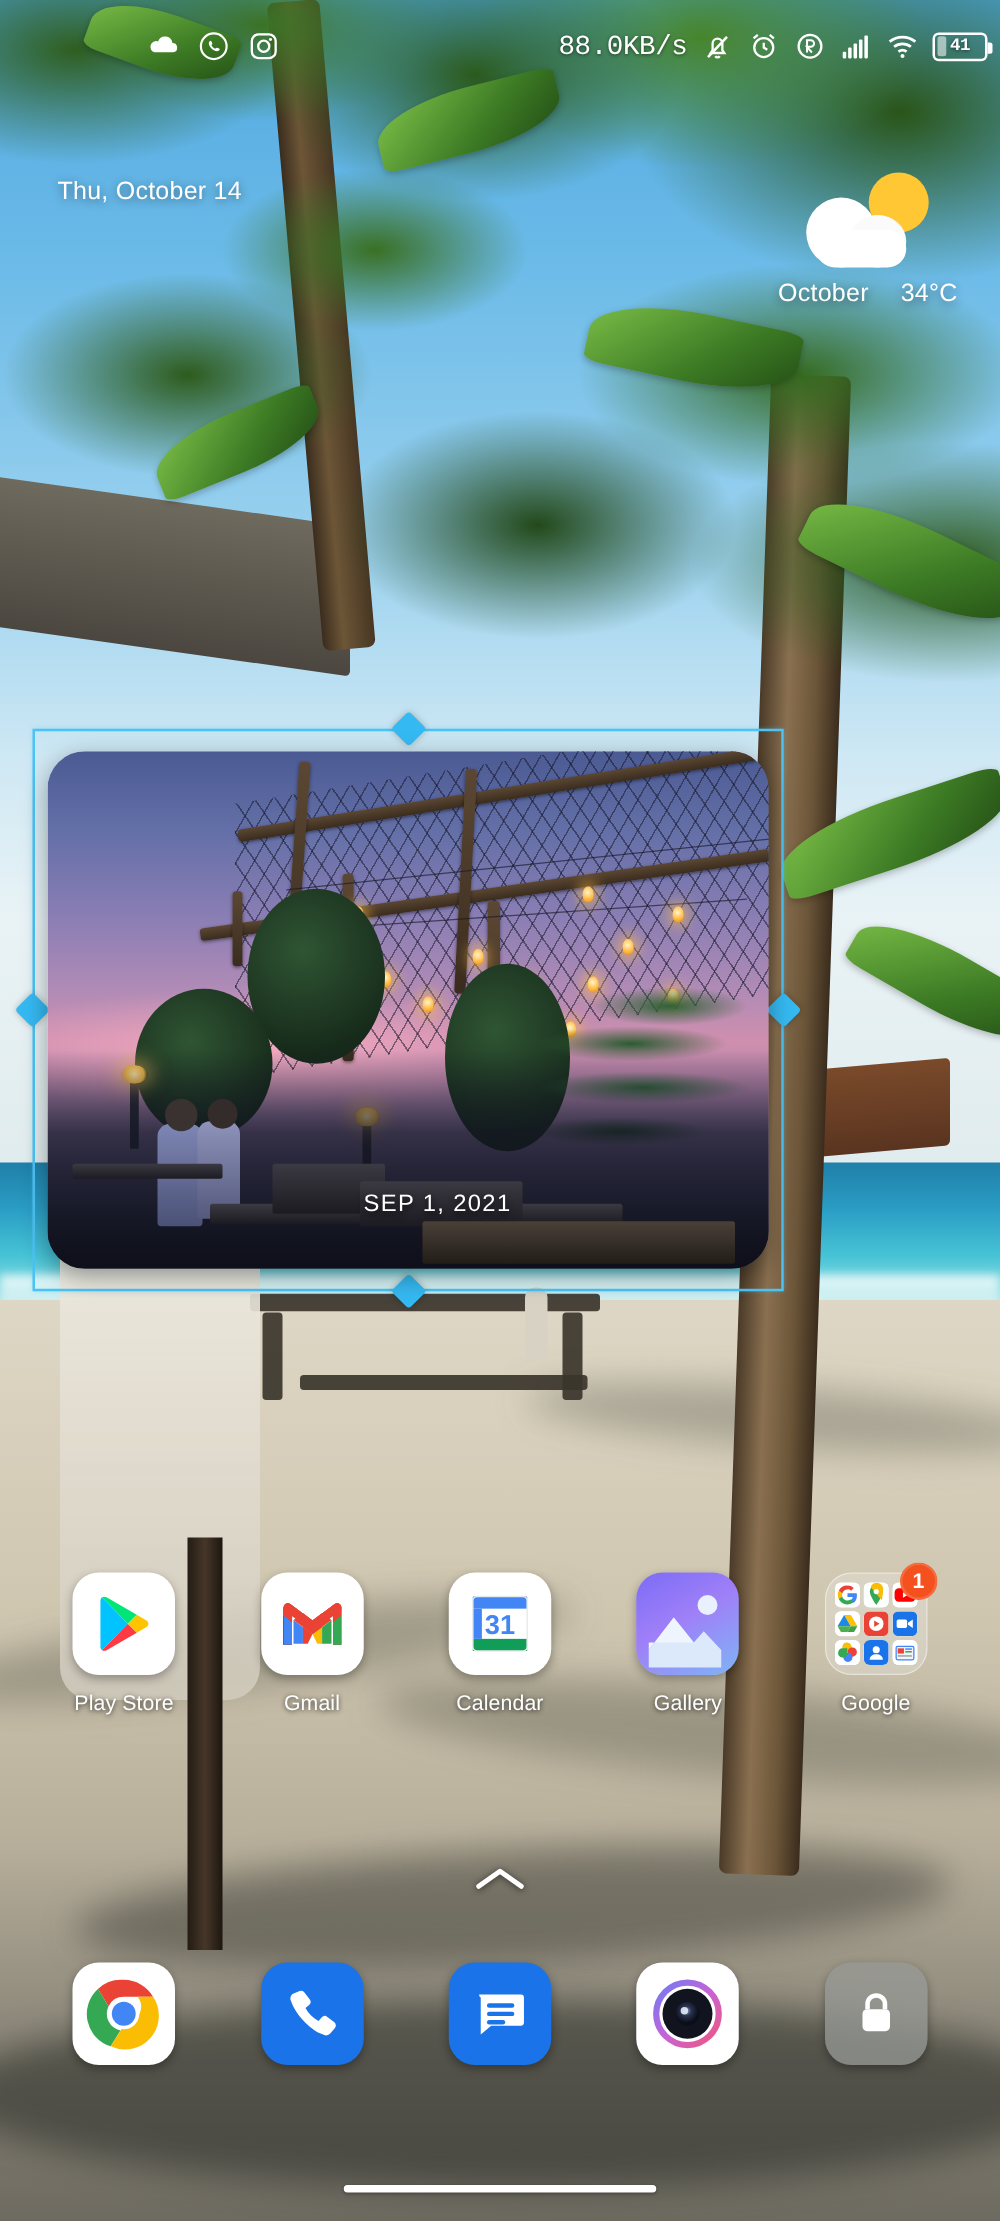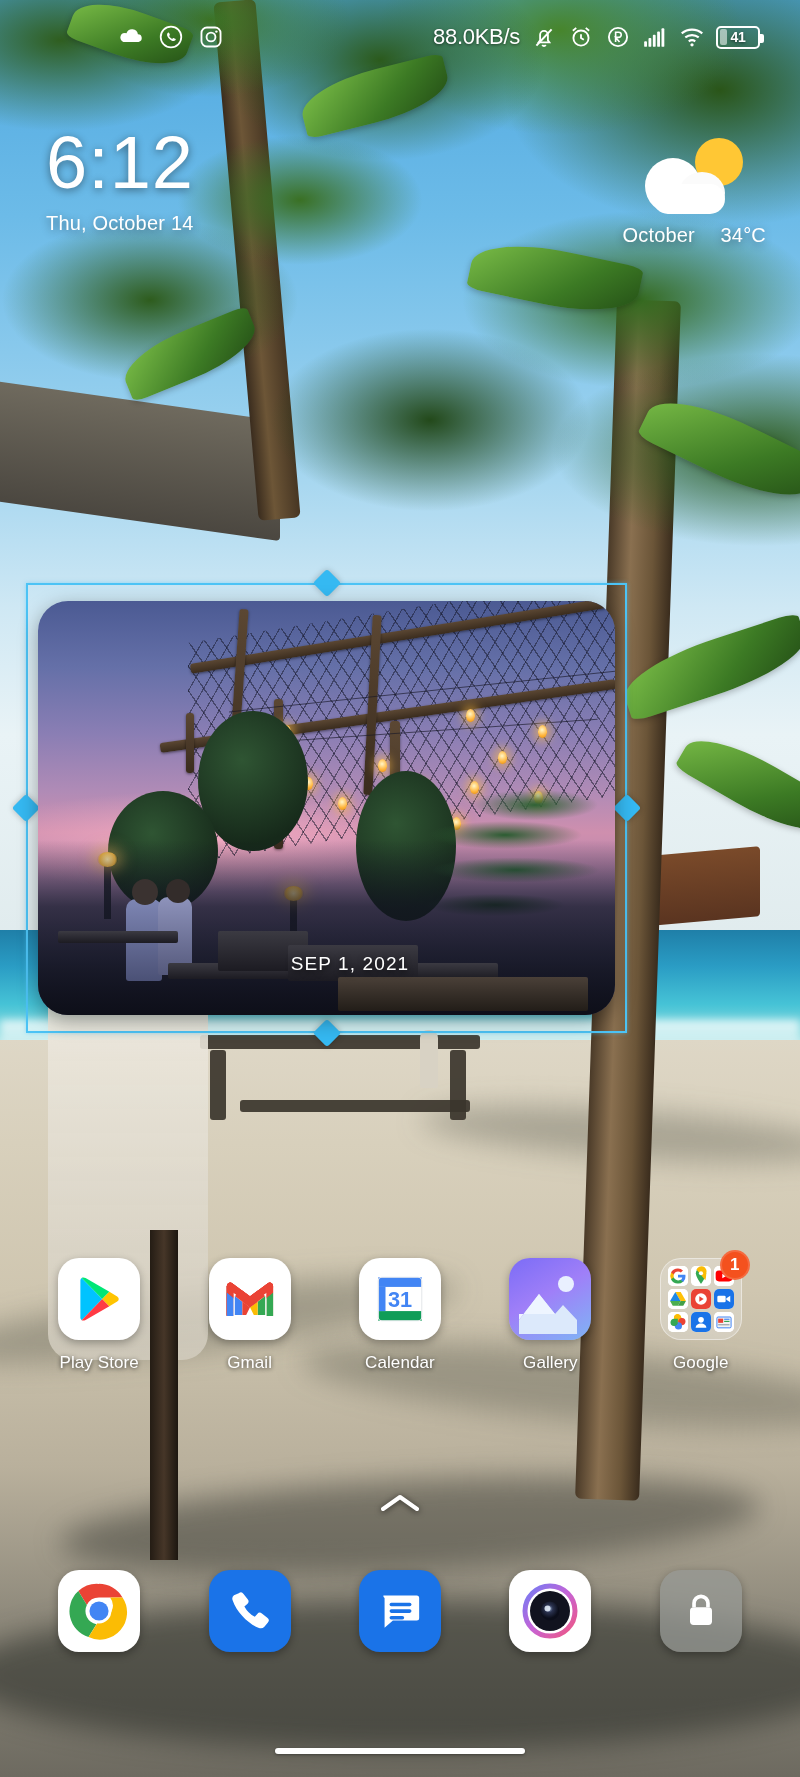--- a/index.html
+++ b/index.html
@@ -104,21 +104,21 @@
   }
 
   
   .statusbar {
     position:absolute; left:0; top:0; width:800px; height:74px;
     display:flex; align-items:center; color:#fff;
     text-shadow:0 1px 3px rgba(0,0,0,.55);
     z-index:30;
   }
   .sb-left { display:flex; align-items:center; gap:14px; padding-left:118px; }
-  .sb-right { margin-left:auto; display:flex; align-items:center; gap:11px; padding-right:40px; }
+  .sb-right { margin-left:auto; display:flex; align-items:center; gap:11px; padding-right:10px;font-family:Liberation Mono, monospace; }
   .sb-net { font-size:22px; letter-spacing:-.3px; font-weight:400; }
   .sb-ico { width:26px; height:26px; display:block; }
   .sb-ico svg { width:100%; height:100%; display:block; }
 
   .battery {
     position:relative; width:44px; height:23px; border:2.2px solid #fff;
     border-radius:5px; display:flex; align-items:center; justify-content:center;
   }
   .battery::after {
     content:""; position:absolute; right:-6px; top:6px; width:4px; height:9px;
@@ -423,21 +423,20 @@
       </svg>
     </span>
     <span class="battery">
       <span class="fill"></span>
       <span class="pct">41</span>
     </span>
   </div>
 </div>
 
 <div class="clockwidget">
-  <div class="clock-time">6:12</div>
   <div class="clock-date">Thu, October 14</div>
 </div>
 
 <div class="weatherwidget">
   <div class="weather-icon">
     <span class="sun"></span>
     <span class="cl1"></span>
     <span class="cl2"></span>
     <span class="cl3"></span>
   </div>

